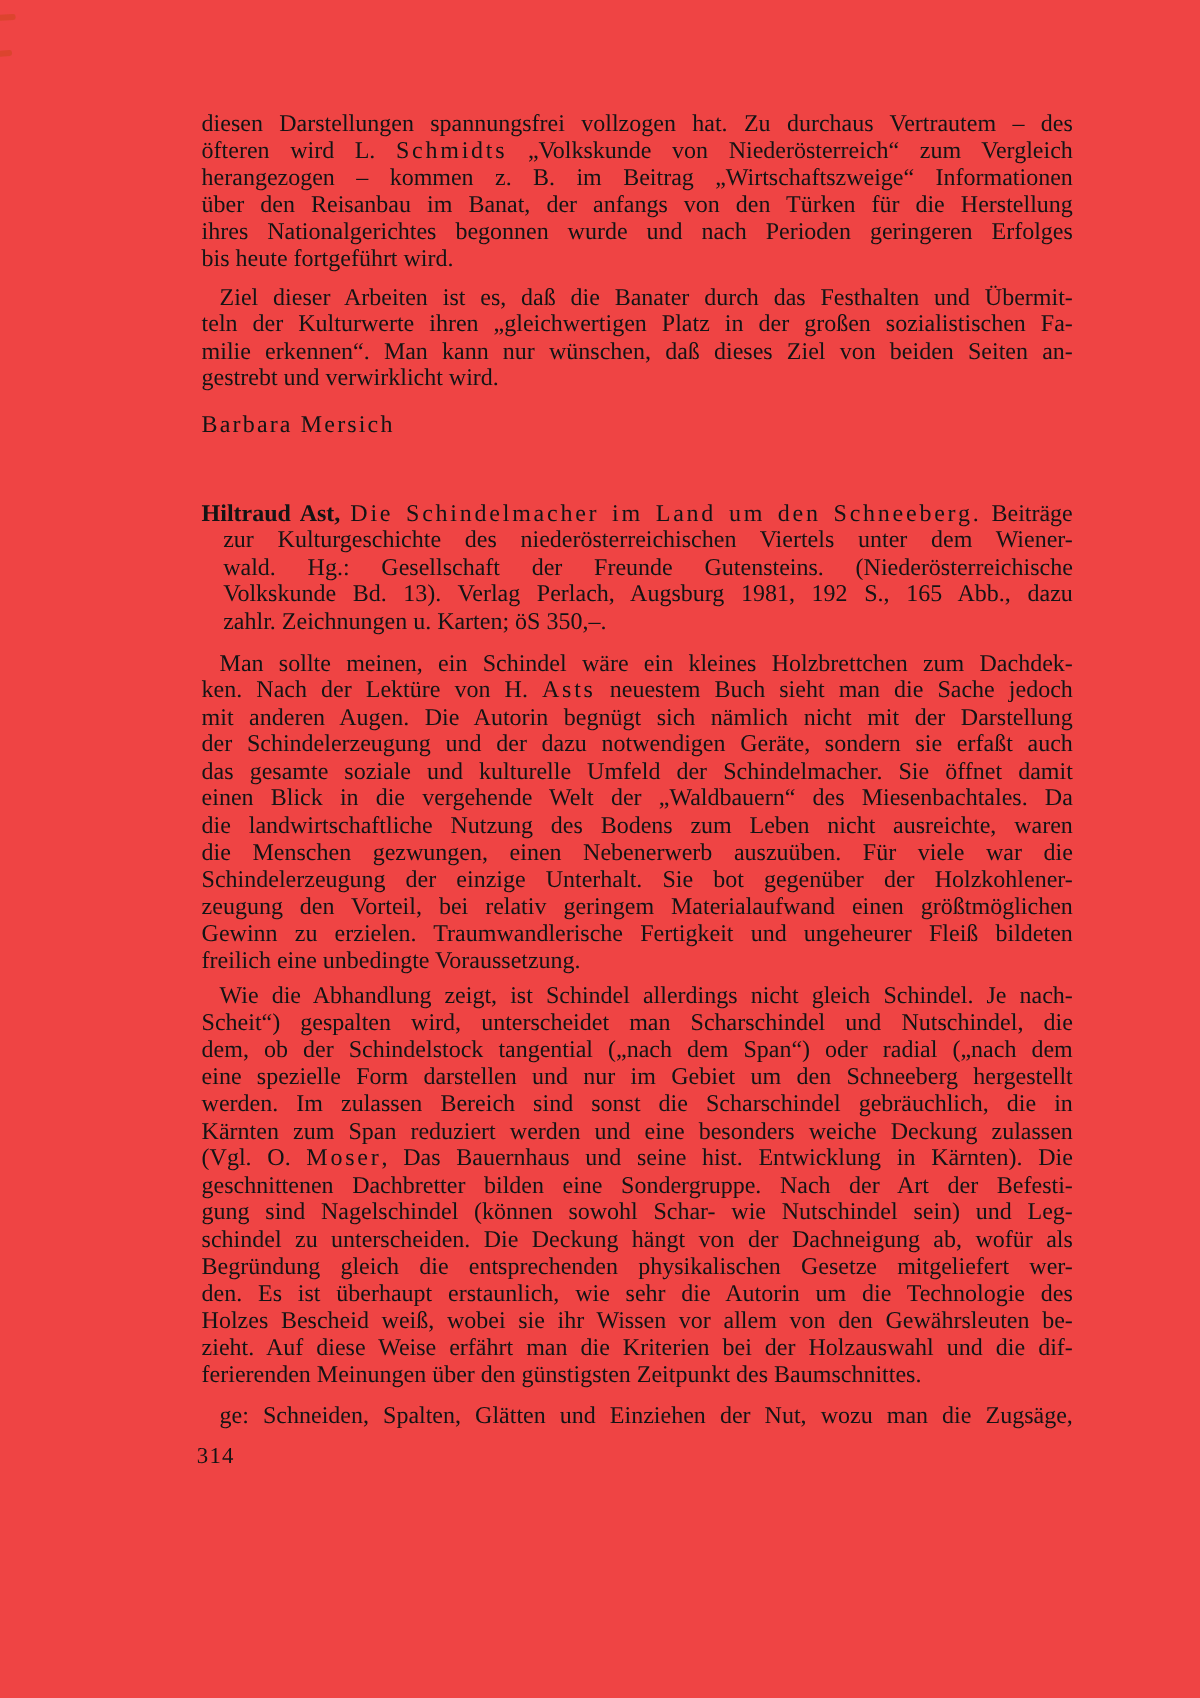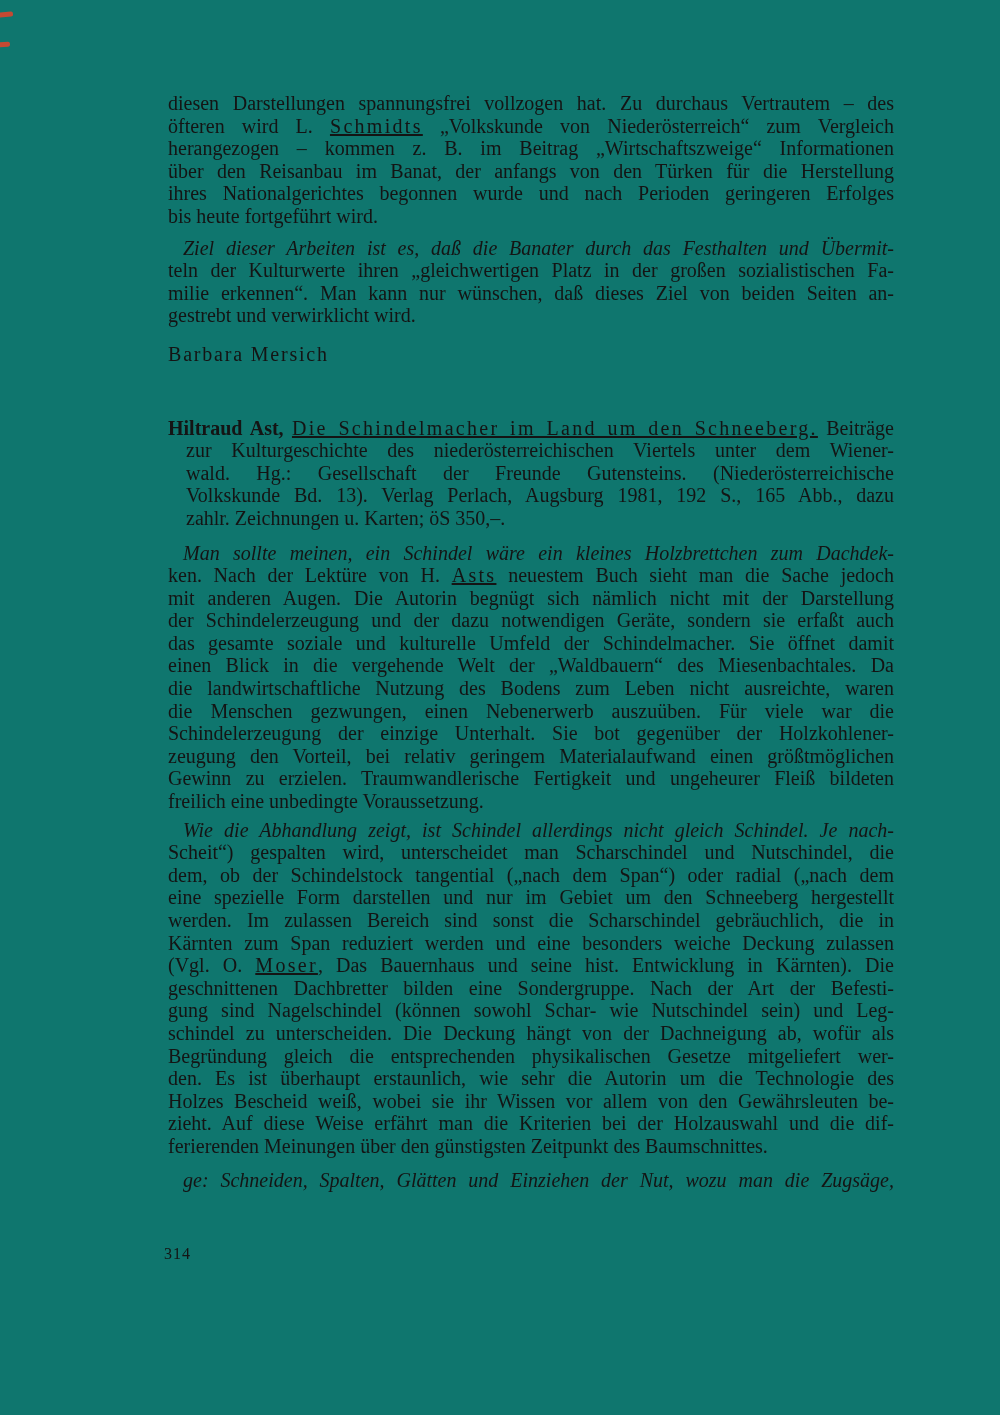--- a/index.html
+++ b/index.html
@@ -2,21 +2,21 @@
 <html><head>
 <meta charset="utf-8">
 <style>
   html, body { margin: 0; padding: 0; }
   body { background: #e8e8e8; }
   .page {
     position: relative;
     width: 1000px;
     height: 1415px;
     margin: 0 auto;
-    background: #0f766e;
+    background: #ef4444;
     overflow: hidden;
     font-family: "Liberation Serif", "DejaVu Serif", serif;
     color: #141414;
   }
   .doc {
     position: absolute;
     left: 168px;
     top: 92px;
     width: 726px;
     font-size: 20px;
@@ -26,37 +26,37 @@
   .line {
     height: 22.6px;
     text-align: justify;
     text-align-last: justify;
     white-space: normal;
   }
   .line.endline {
     text-align: left;
     text-align-last: left;
   }
-  .para.indented .line:first-child { padding-left: 15px; font-style: italic; }
+  .para.indented .line:first-child { padding-left: 15px; }
   .para.hanging .line { padding-left: 18px; }
   .para.hanging .line:first-child { padding-left: 0; }
   .bold { font-weight: bold; }
-  .spaced { letter-spacing: 0.115em; text-decoration: underline; }
+  .spaced { letter-spacing: 0.115em; }
   .normal { letter-spacing: normal; }
   .signature {
     height: 22.6px;
     margin-top: 16px;
     text-align: left;
     letter-spacing: 0.09em;
   }
   .page-number {
     position: absolute;
     left: 164px;
-    top: 1240px;
-    font-size: 16px;
+    top: 1200px;
+    font-size: 19px;
     line-height: 28px;
     letter-spacing: 1px;
   }
   .pen-mark {
     position: absolute;
     border-radius: 2px;
     transform: rotate(-4deg);
     opacity: 0.9;
   }
   .pen-mark.m1 { left: -2px; top: 12px; width: 15px; height: 5px; }

